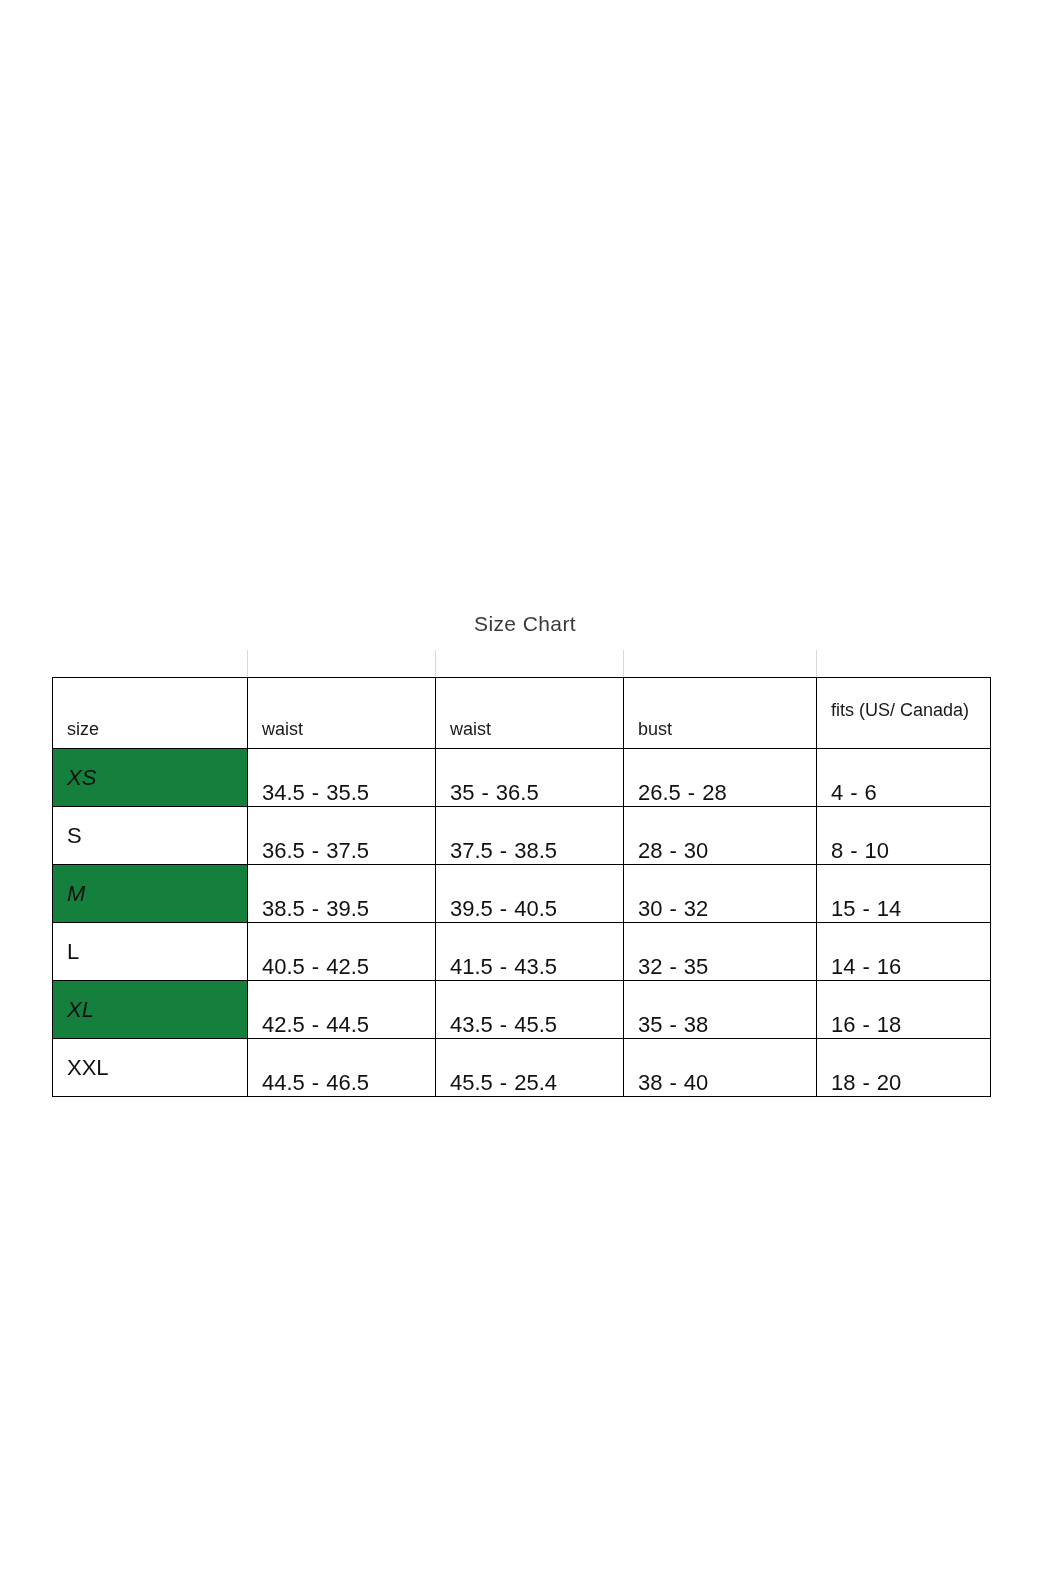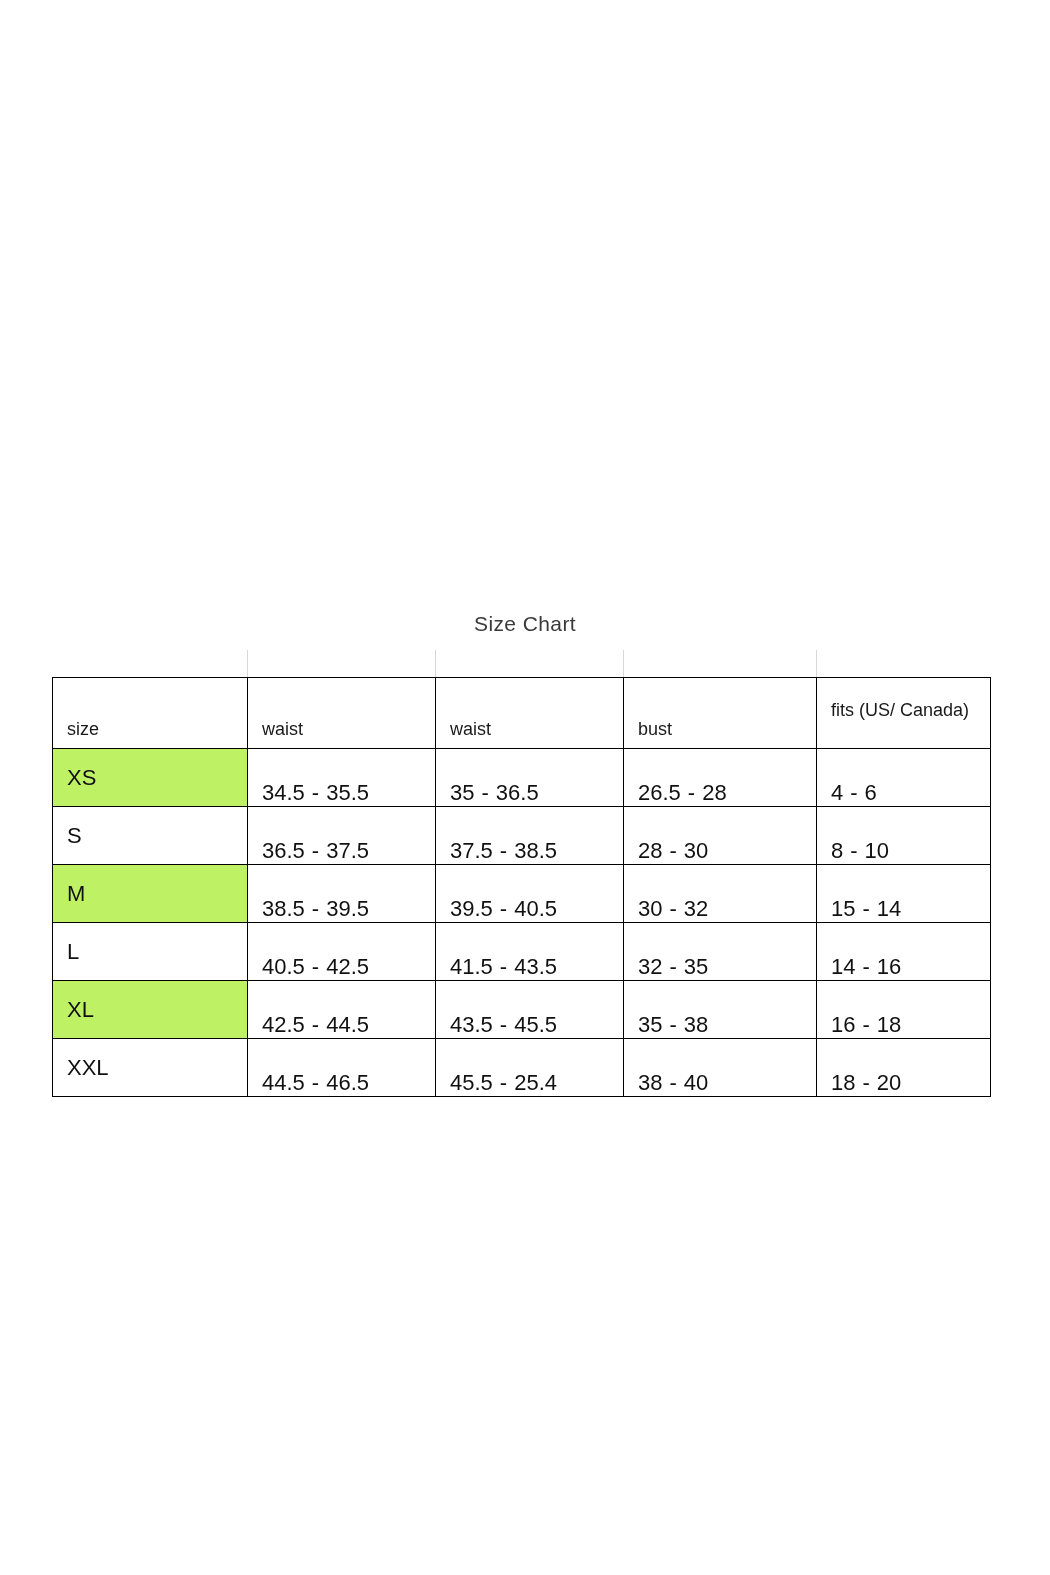--- a/index.html
+++ b/index.html
@@ -94,21 +94,22 @@
     font-size: 22px;
     padding-left: 14px;
     color: #111111;
     white-space: nowrap;
   }
   tr.data-row td:first-child {
     border-left: 1px solid #000000;
   }
 
   tr.data-row.shaded td.cell-size {
-    background: #bef264;
+    background: #15803d;
+    font-style: italic;
   }
 
   td.cell-size { font-size: 22px; }
   td.cell-bust, td.cell-hips, td.cell-waist, td.cell-fits { font-size: 22px; }
 
   .rng { display: inline-block; margin-top: 31px; }
   .rng .a { display: inline-block; }
   .rng .d { display: inline-block; padding: 0 7px; }
   .rng .b { display: inline-block; }
 

